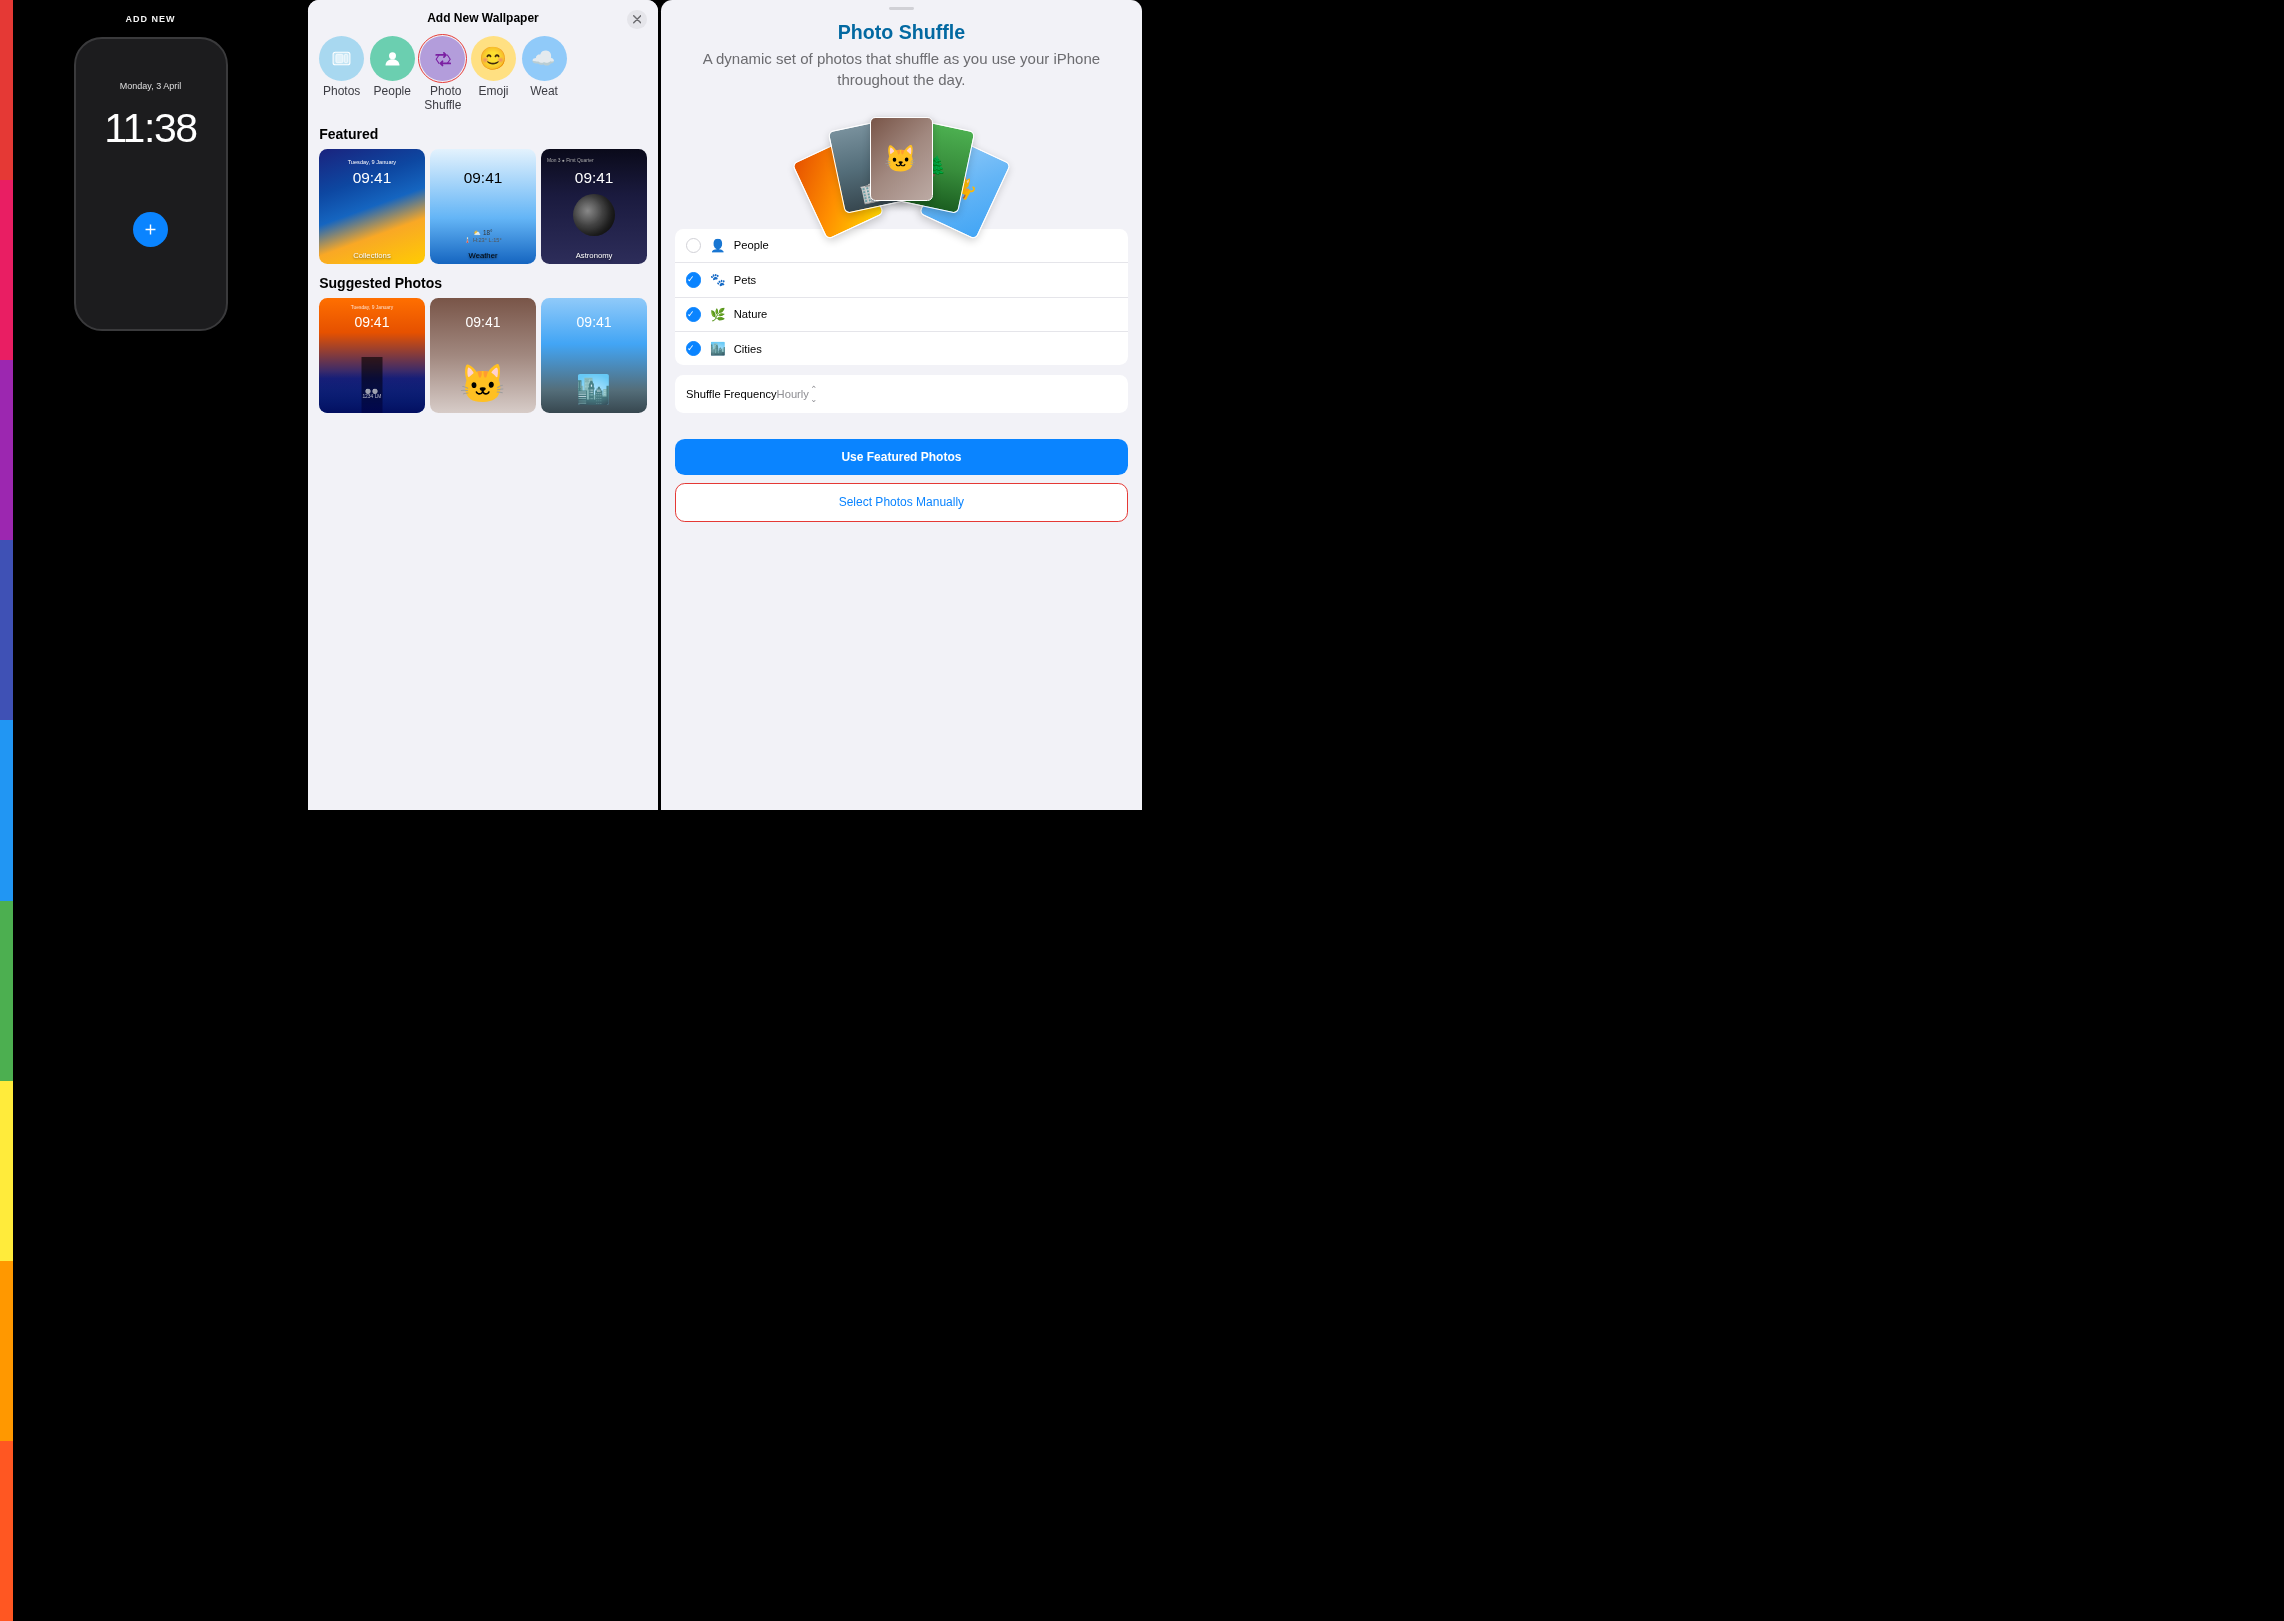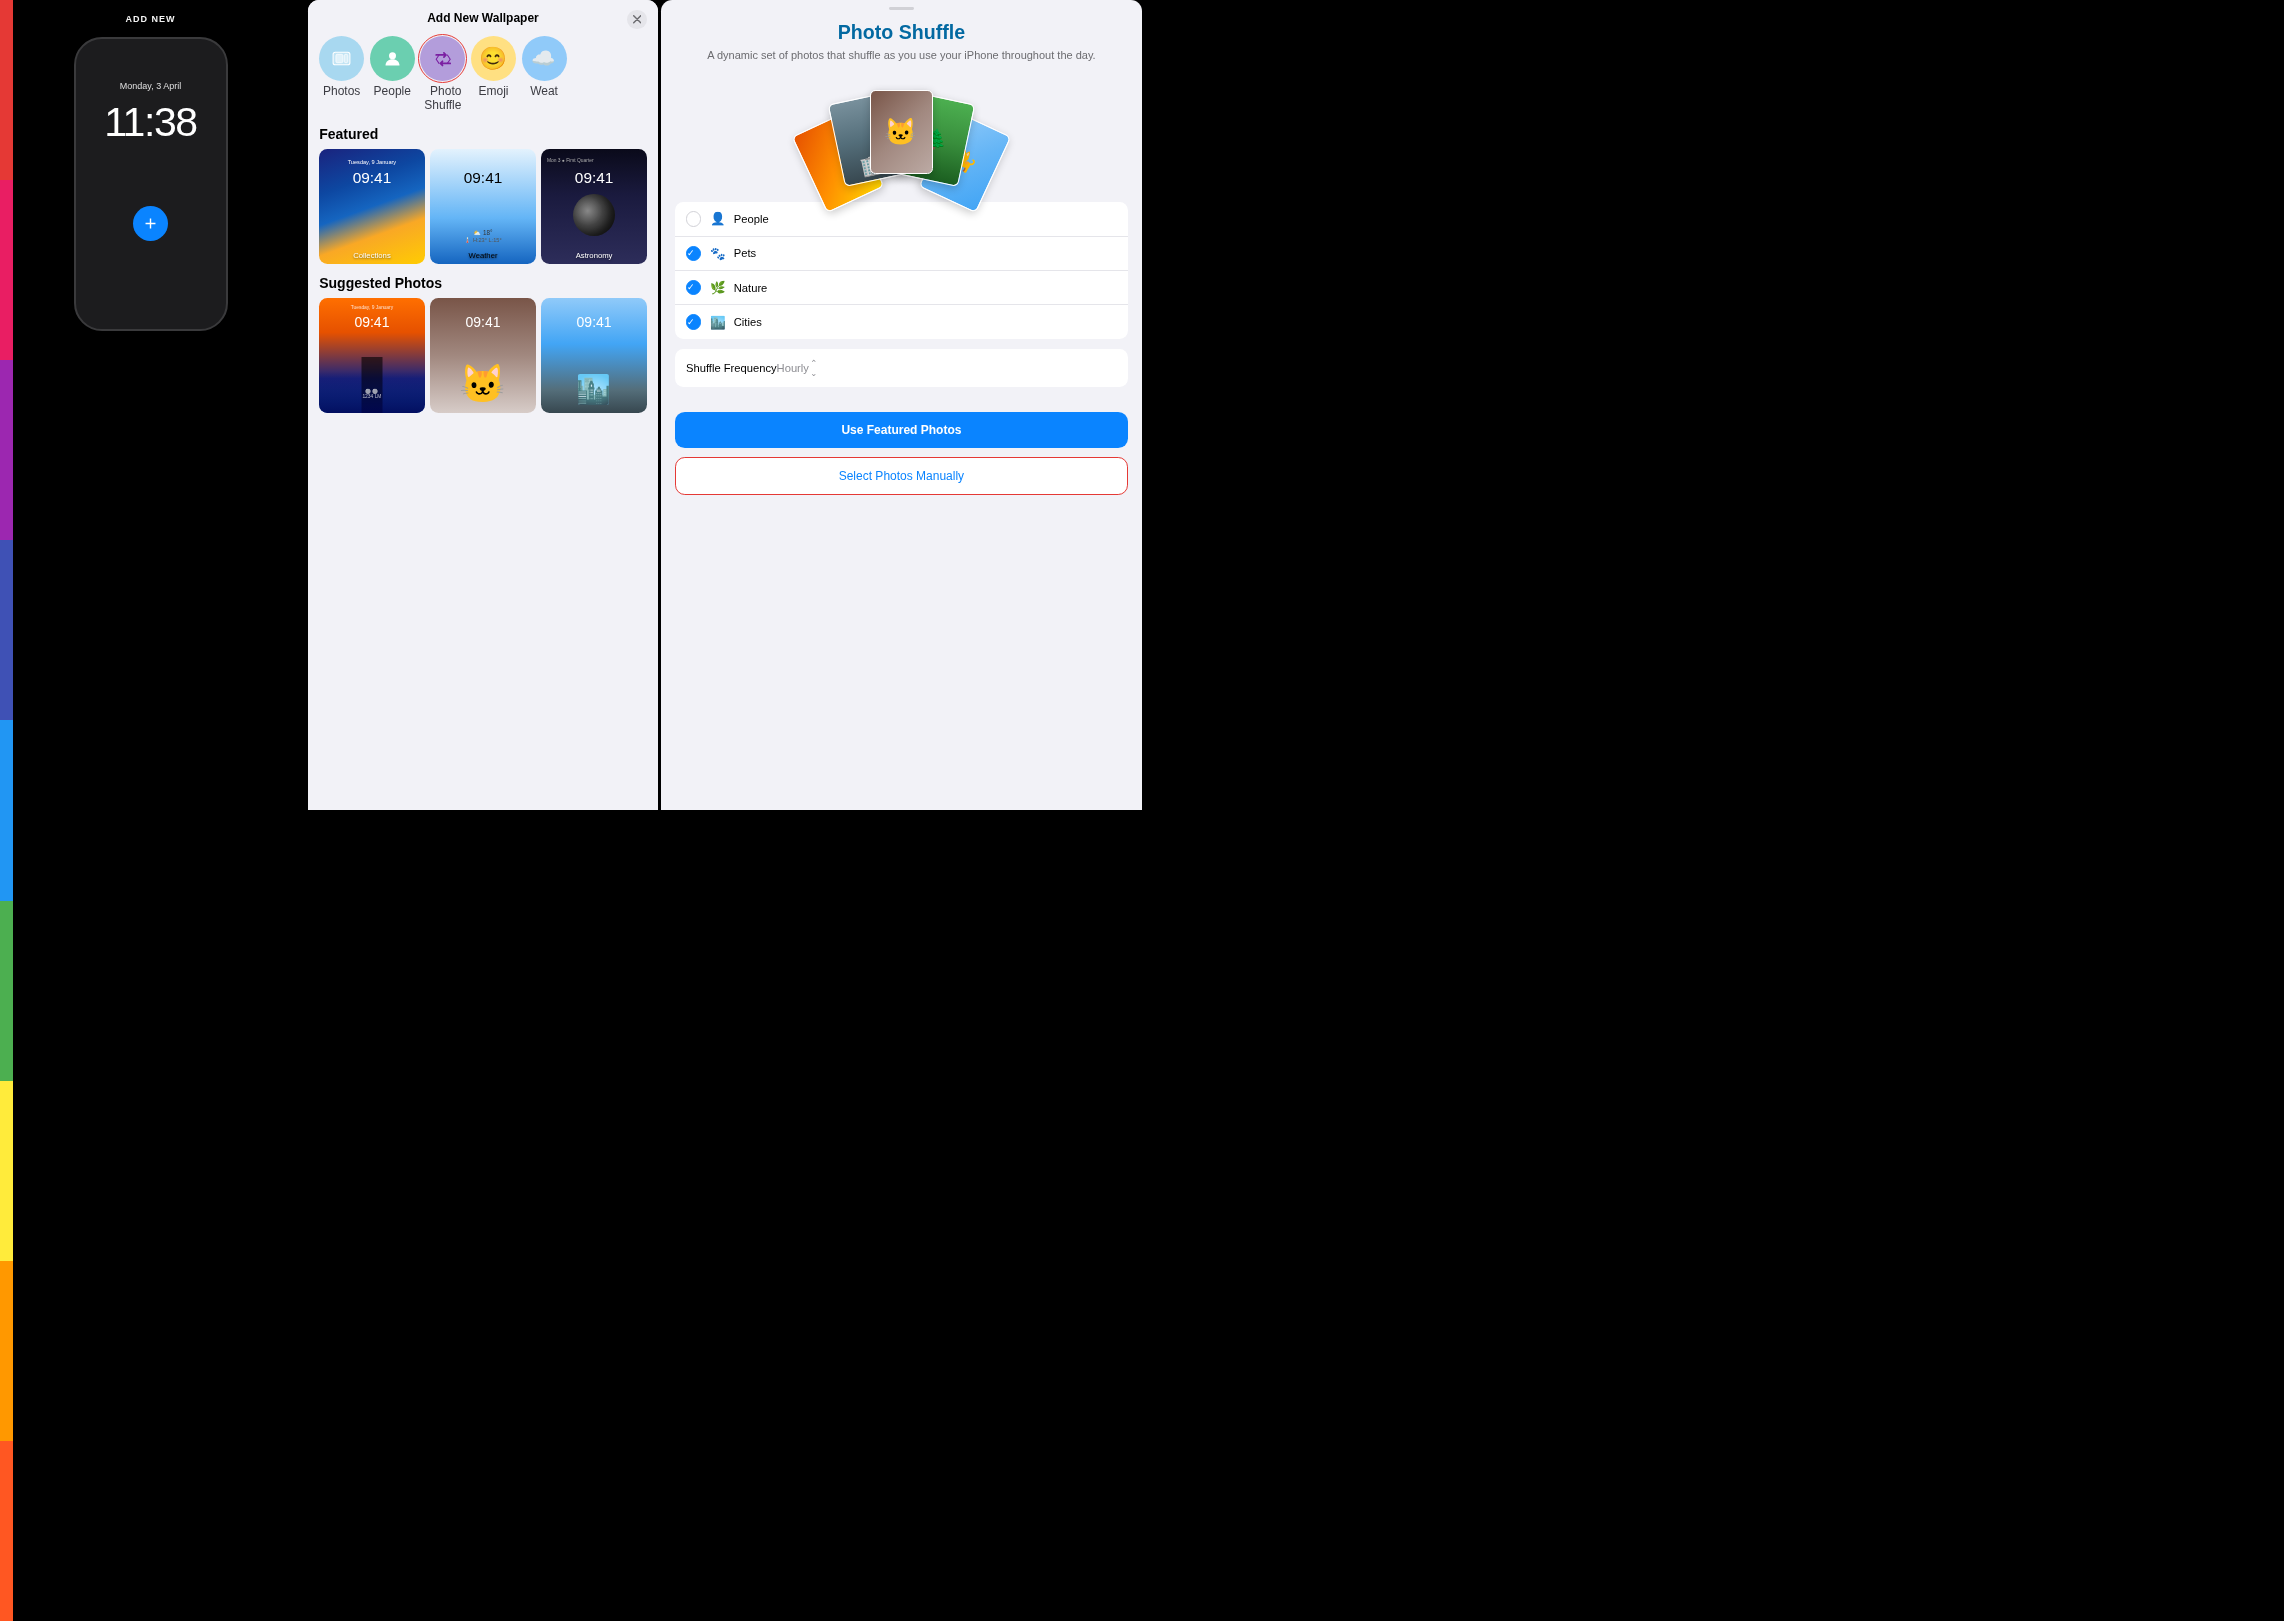--- a/index.html
+++ b/index.html
@@ -62,21 +62,21 @@
       justify-content: flex-start;
       padding-top: 42px;
       position: relative;
       box-shadow: 0 14px 42px rgba(0,0,0,0.8);
     }
 
     .phone-date {
       color: rgba(255,255,255,0.85);
       font-size: 9px;
       font-weight: 400;
-      margin-bottom: 11px;
+      margin-bottom: 17px;
     }
 
     .phone-time {
       color: #fff;
       font-size: 41px;
       font-weight: 200;
       letter-spacing: -1.4px;
       line-height: 1;
       margin-bottom: 21px;
     }
@@ -348,21 +348,21 @@
 
     .ps-title {
       font-size: 19.6px;
       font-weight: 700;
       color: #0369a1;
       text-align: center;
       margin-bottom: 4.2px;
     }
 
     .ps-subtitle {
-      font-size: 11px;
+      font-size: 15px;
       color: #6c6c70;
       text-align: center;
       margin-bottom: 12.6px;
       line-height: 1.4;
     }
 
     
     .photo-fan {
       width: 100%;
       height: 112px;

